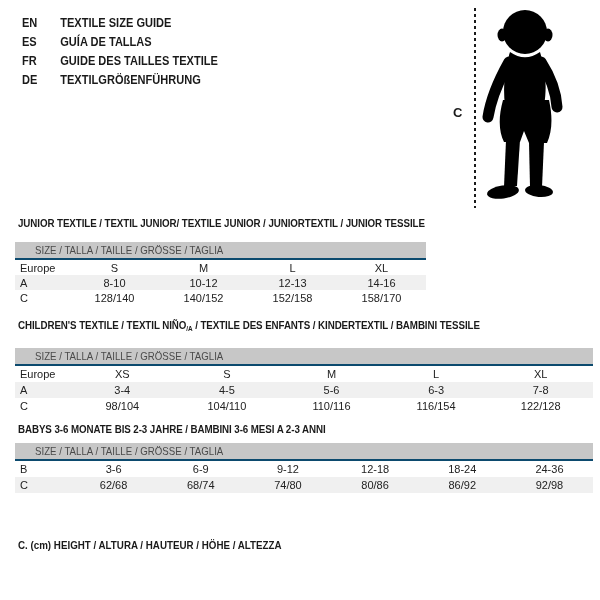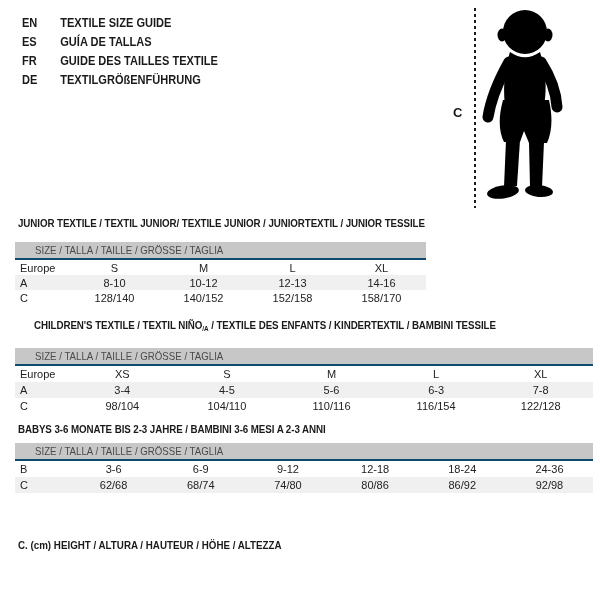--- a/index.html
+++ b/index.html
@@ -22,21 +22,21 @@
   .baby-svg{position:absolute;left:32px;top:8px;}
 
   
   .section{position:absolute;left:15px;}
   #section1{top:217px;width:411px;}
   #section2{top:319px;width:578px;}
   #section3{top:423px;width:578px;}
   .sec-title{font-size:11.5px;font-weight:700;line-height:13px;margin-left:3px;letter-spacing:-0.1px;text-decoration:underline;}
   .sub{font-size:7.5px;vertical-align:-2px;}
   #section1 .sec-title{margin-bottom:9px;}
-  #section2 .sec-title{margin-bottom:13px;text-align:center;}
+  #section2 .sec-title{margin-bottom:13px;}
   #section3 .sec-title{margin-bottom:7px;}
   .size-bar{background:#c7c7c7;border-bottom:2px solid #0c4a6e;height:16px;line-height:16px;
     font-size:11px;color:#4a4a4a;padding-left:20px;}
   .size-bar .cond{transform:scaleX(0.88);}
   .t-row{display:flex;align-items:center;font-size:11px;color:#222;}
   #section1 .t-row{height:15px;}
   #section2 .t-row,#section3 .t-row{height:16px;}
   .t-row.shaded{background:#f0f0f0;}
   .t-label{width:50px;padding-left:5px;flex:0 0 auto;}
   .t-cell{flex:1 1 0;text-align:center;}

